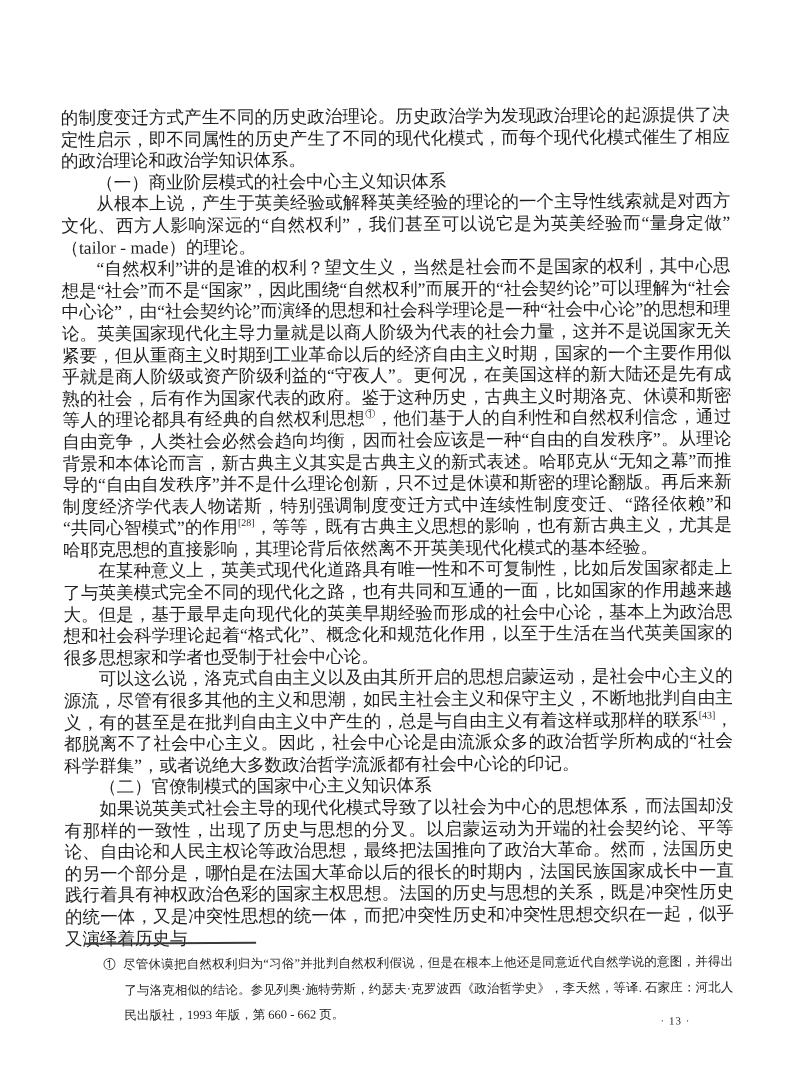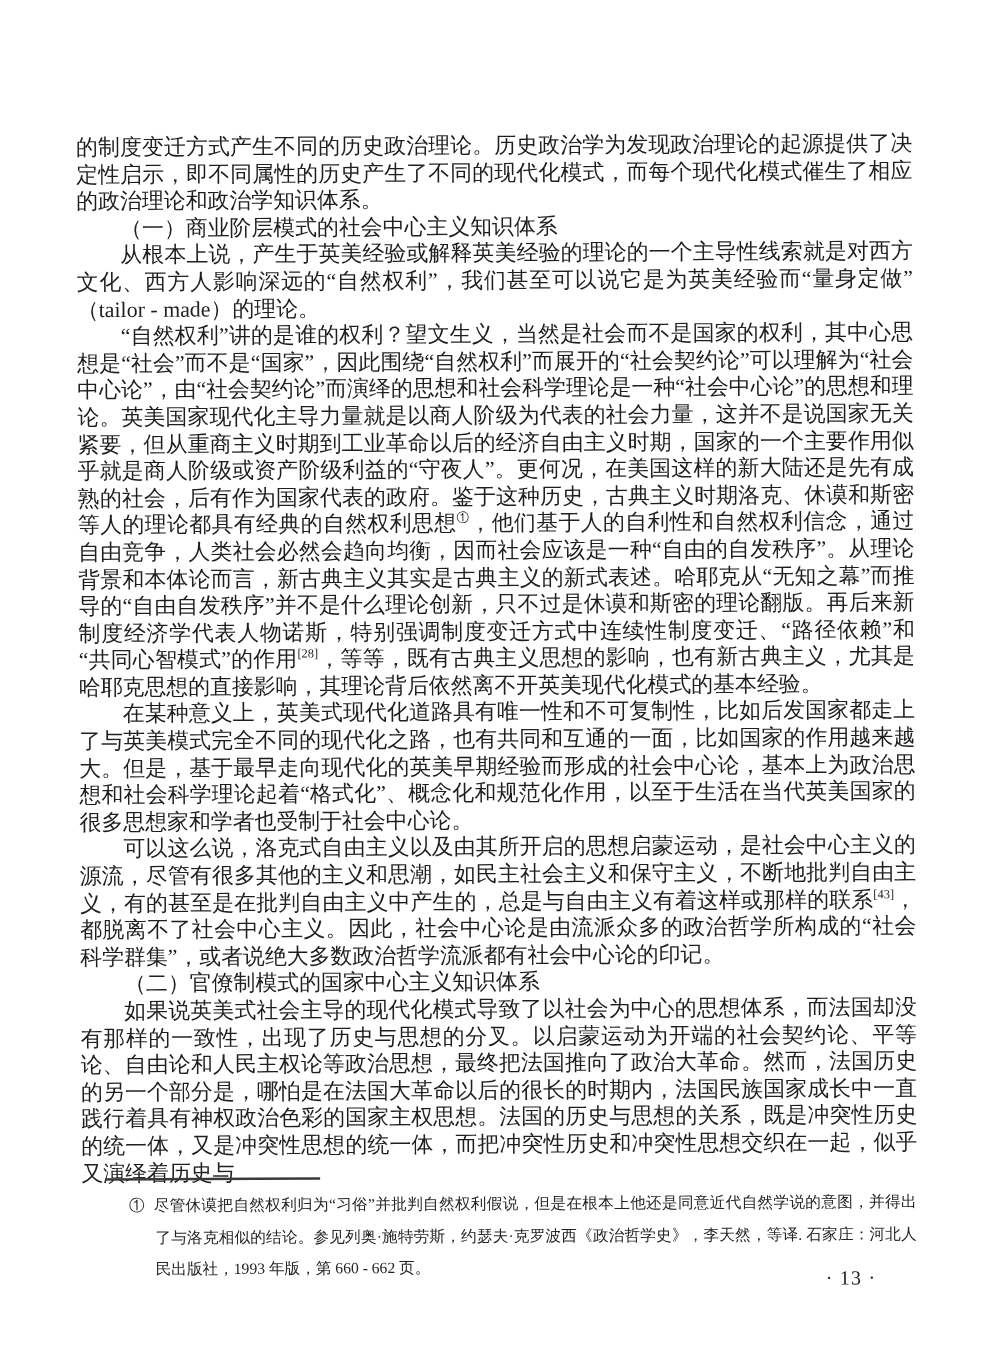--- a/index.html
+++ b/index.html
@@ -55,21 +55,21 @@
     color: #242424;
     text-align: justify;
     text-justify: inter-ideograph;
   }
   .footnote { padding-left: 21px; text-indent: -21px; }
   .fn-marker { margin-right: 7px; }
   .page-number {
     position: absolute;
     left: 658px;
     top: 1016px;
-    font-size: 16px;
+    font-size: 11px;
     color: #222222;
     letter-spacing: 1px;
     white-space: nowrap;
   }
 </style>
 </head>
 <body>
 
 <div class="page">
   <div class="tilt">

